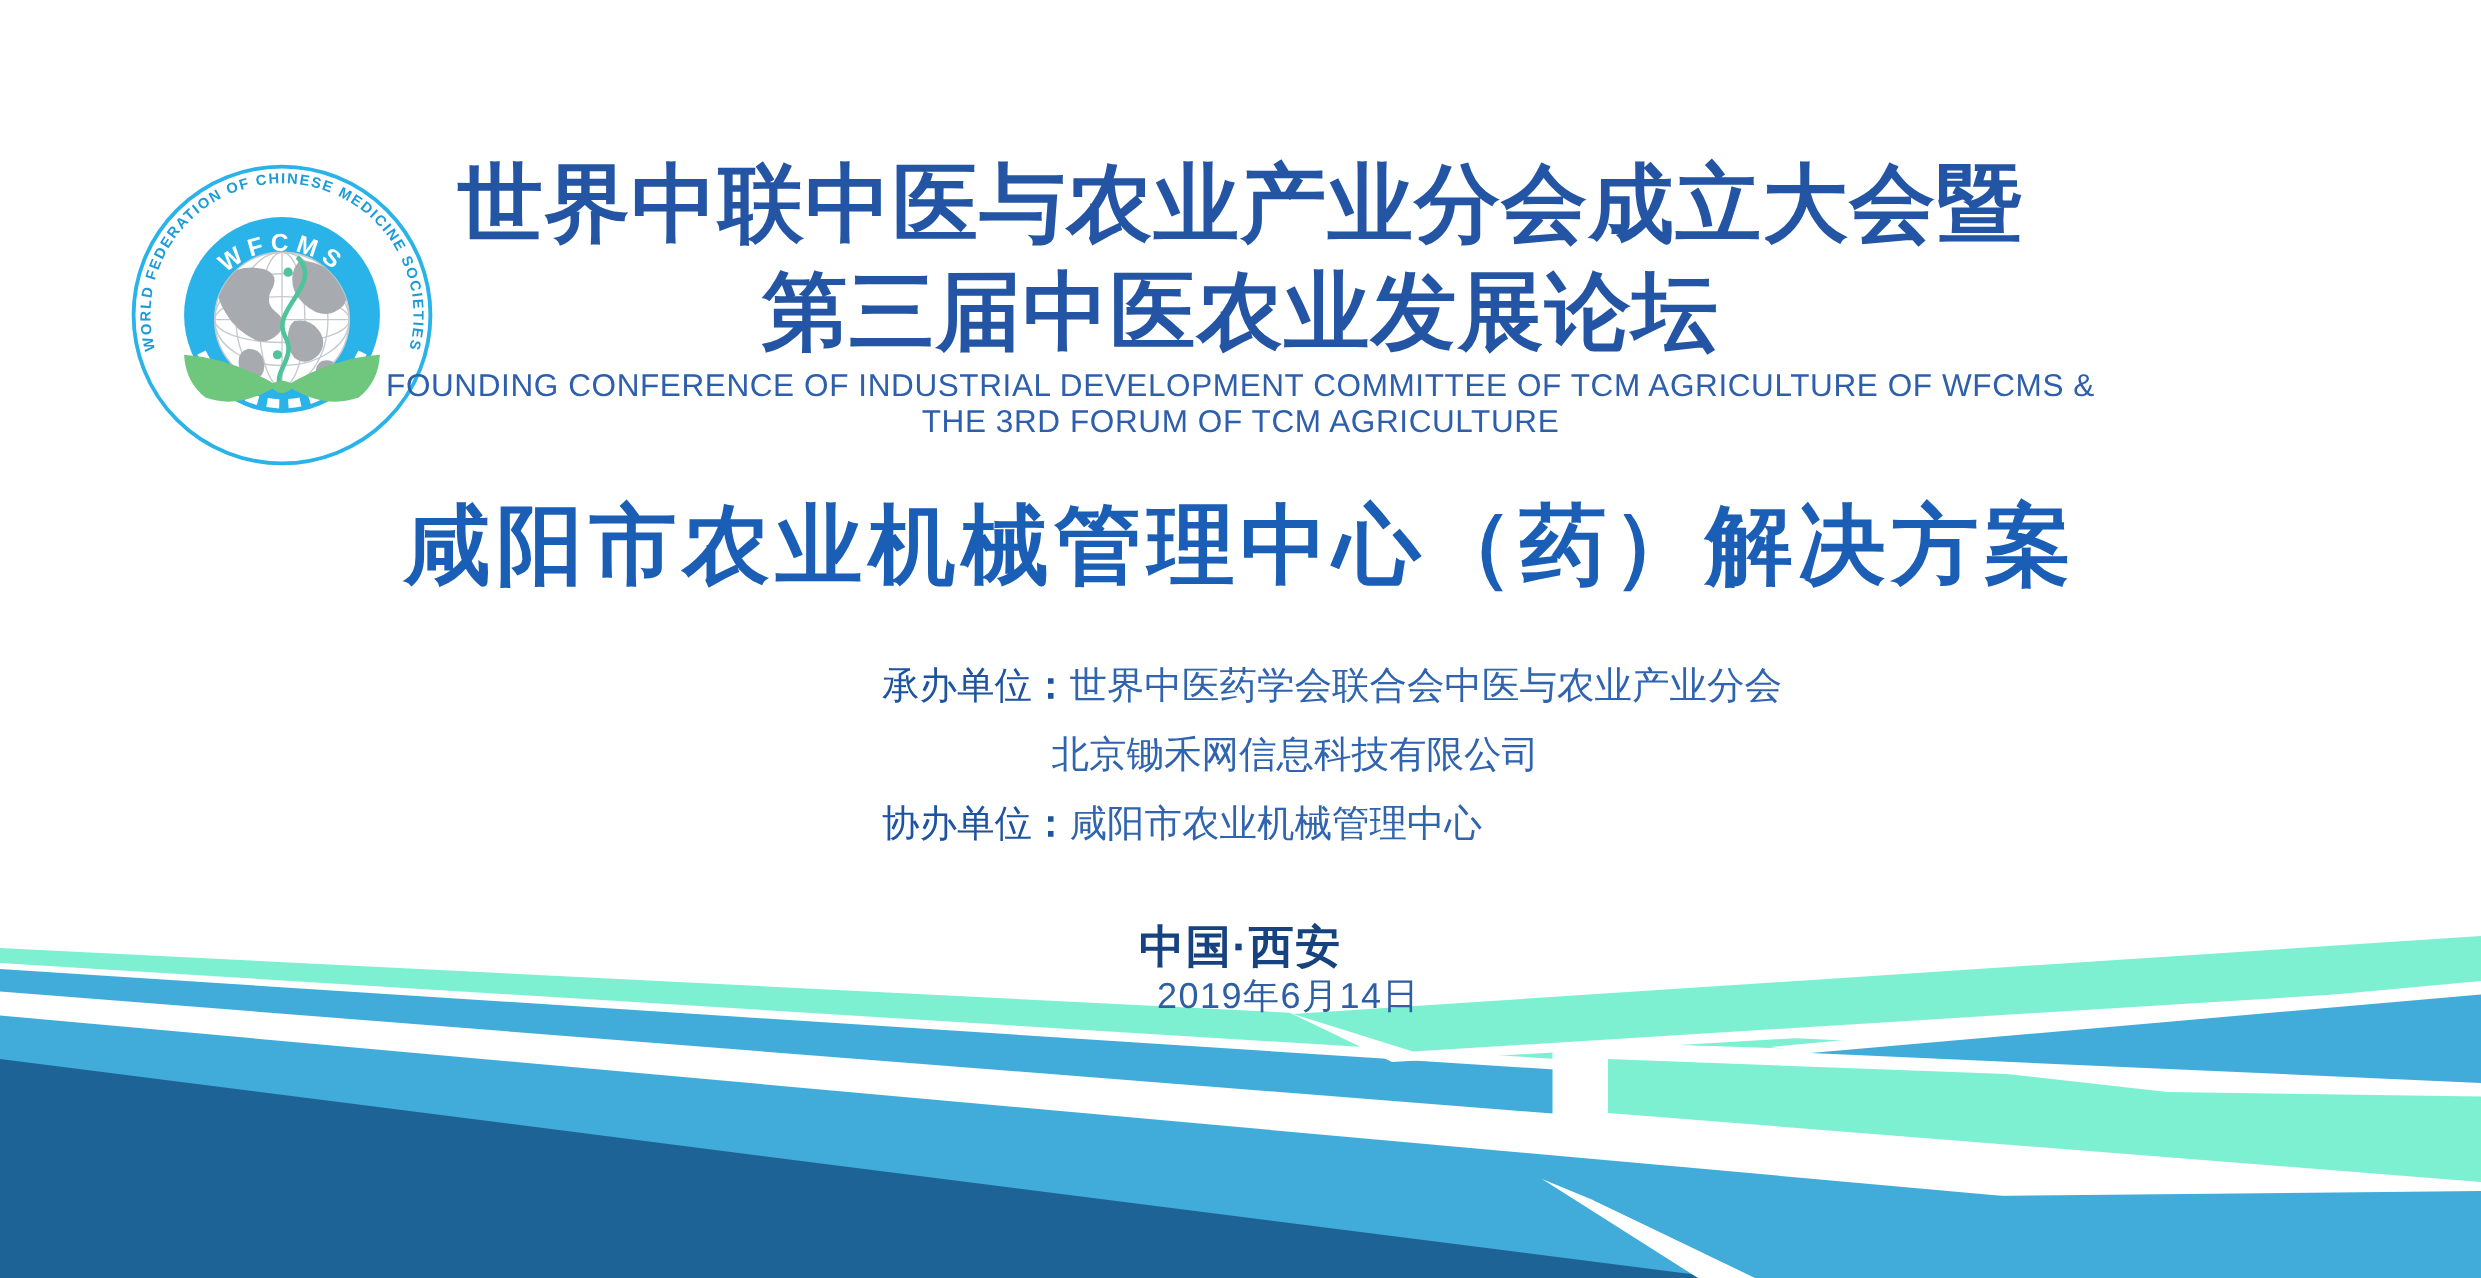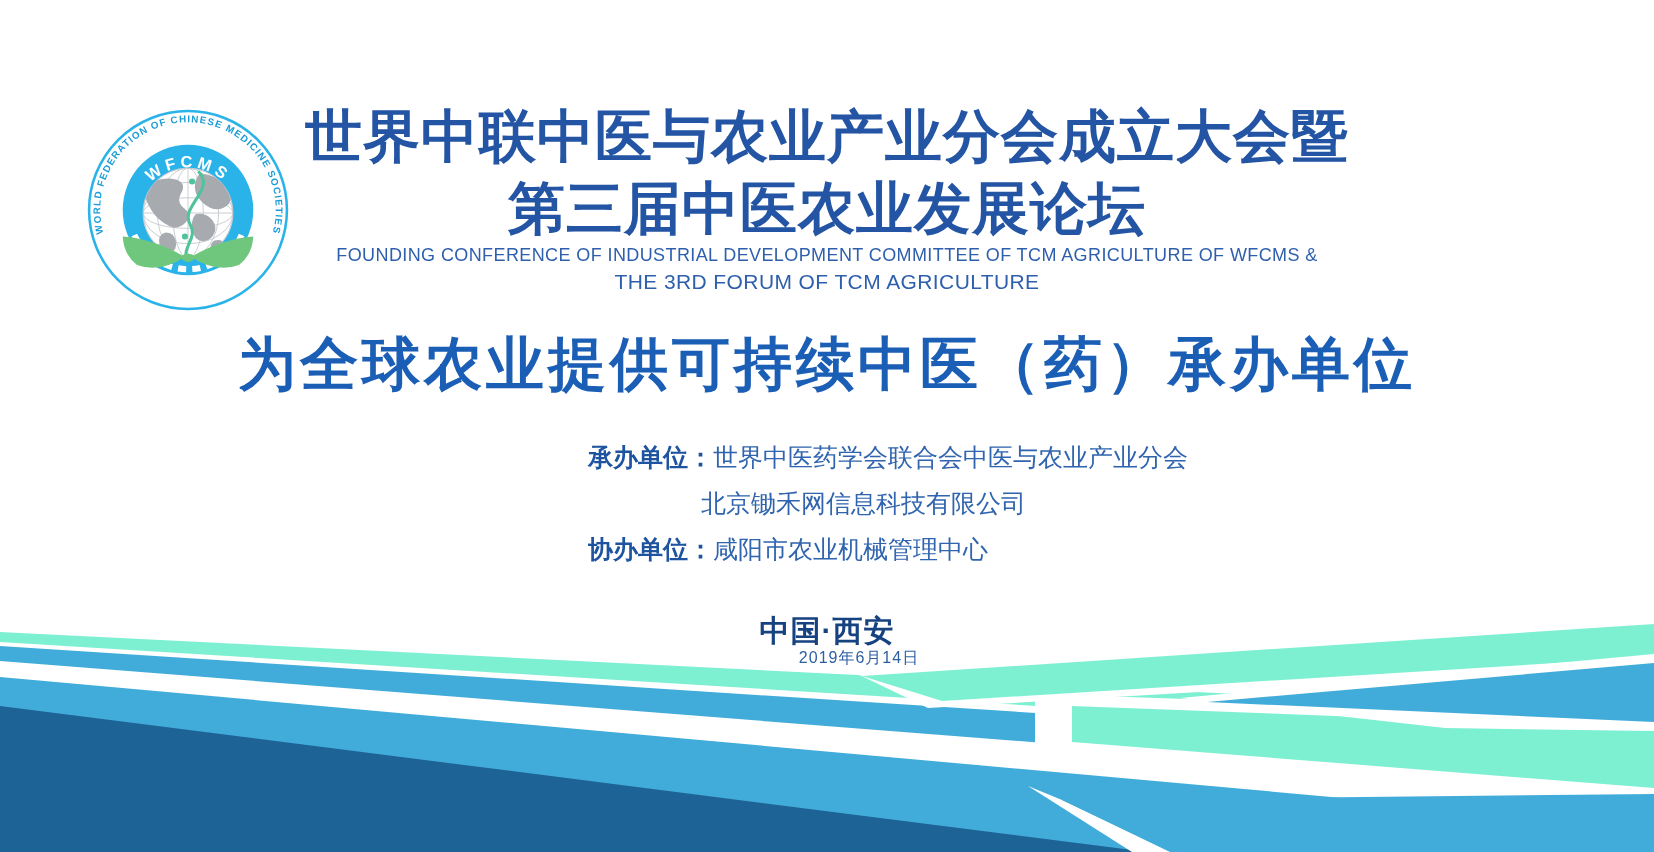--- a/index.html
+++ b/index.html
@@ -13,34 +13,34 @@
   .st-navy{fill:var(--c-stripe-navy);}
   .st-white{fill:#ffffff;}
 
   .logo{position:absolute; left:86px; top:108px; width:204px; height:204px;}
 
   .centered{position:absolute; left:0; width:100%; text-align:center; white-space:nowrap;}
 
   .title-line1{top:104px; font-size:57px; font-weight:700; color:var(--c-title); letter-spacing:1px; line-height:1.15;}
   .title-line2{top:176px; font-size:57px; font-weight:700; color:var(--c-title); letter-spacing:1px; line-height:1.15;}
 
-  .subtitle-en1{top:244px; font-size:18px; font-weight:400; color:var(--c-english); letter-spacing:0.4px; line-height:1.3;}
+  .subtitle-en1{top:244px; font-size:21px; font-weight:400; color:var(--c-english); letter-spacing:0.4px; line-height:1.3;}
   .subtitle-en2{top:268px; font-size:21px; font-weight:400; color:var(--c-english); letter-spacing:0.4px; line-height:1.3;}
 
   .slogan{top:331px; font-size:58px; font-weight:700; color:var(--c-slogan); letter-spacing:4px; line-height:1.15;}
 
   .organizers{position:absolute; left:588px; top:434px; font-size:25px; line-height:46px; white-space:nowrap;}
   .org-row{height:46px;}
-  .org-label{font-weight:700; color:var(--c-organizer-label);}
+  .org-label{font-weight:400; color:var(--c-organizer-label);}
   .org-colon{font-weight:700; color:var(--c-organizer-label);}
   .org-value{color:var(--c-organizer-value);}
   .org-cont{padding-left:113px;}
 
   .location{top:611px; box-sizing:border-box; font-size:30px; font-weight:700; color:var(--c-city); letter-spacing:1px;}
-  .date{top:648px; padding-left:64px; box-sizing:border-box; font-size:16px; font-weight:400; color:var(--c-date); letter-spacing:1px;}
+  .date{top:648px; padding-left:64px; box-sizing:border-box; font-size:24px; font-weight:400; color:var(--c-date); letter-spacing:1px;}
 </style>
 </head>
 <body>
 
 <div class="canvas">
 
   <svg class="deco-svg" viewBox="0 0 1654 852" aria-hidden="true">
 
     <polygon class="st-teal" points="0,632 1654,715 1654,744 0,642"></polygon>
     <polygon class="st-blue" points="0,646 1654,753 1654,791 0,661"></polygon>
@@ -107,21 +107,21 @@
       <path d="M 92,146 Q 100,140 108,146 Q 100,156 92,146 Z"></path>
     </g>
   </svg>
 
   <div class="centered title-line2">第三届中医农业发展论坛</div>
   <div class="centered title-line1">世界中联中医与农业产业分会成立大会暨</div>
 
   <div class="centered subtitle-en1">FOUNDING CONFERENCE OF INDUSTRIAL DEVELOPMENT COMMITTEE OF TCM AGRICULTURE OF WFCMS &amp;</div>
   <div class="centered subtitle-en2">THE 3RD FORUM OF TCM AGRICULTURE</div>
 
-  <div class="centered slogan">为全球农业提供可持续中医（药）承办单位</div>
+  <div class="centered slogan">咸阳市农业机械管理中心（药）解决方案</div>
 
   <div class="organizers">
     <div class="org-row">
       <span class="org-label">承办单位</span><span class="org-colon">：</span><span class="org-value">世界中医药学会联合会中医与农业产业分会</span>
     </div>
     <div class="org-row org-cont">
       <span class="org-value">北京锄禾网信息科技有限公司</span>
     </div>
     <div class="org-row">
       <span class="org-label">协办单位</span><span class="org-colon">：</span><span class="org-value">咸阳市农业机械管理中心</span>

